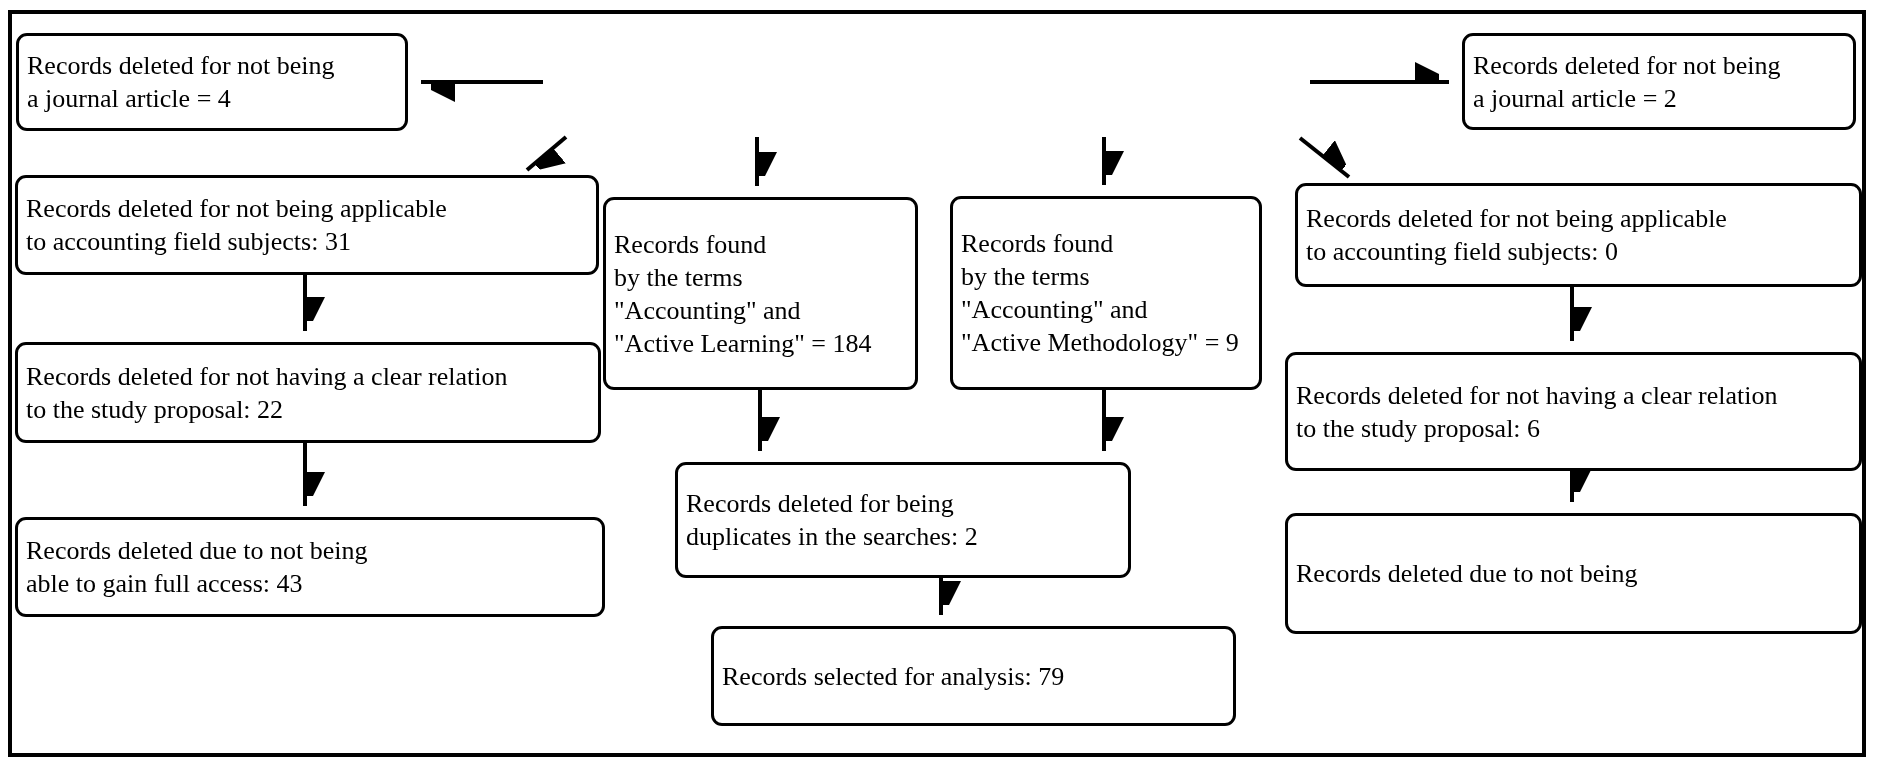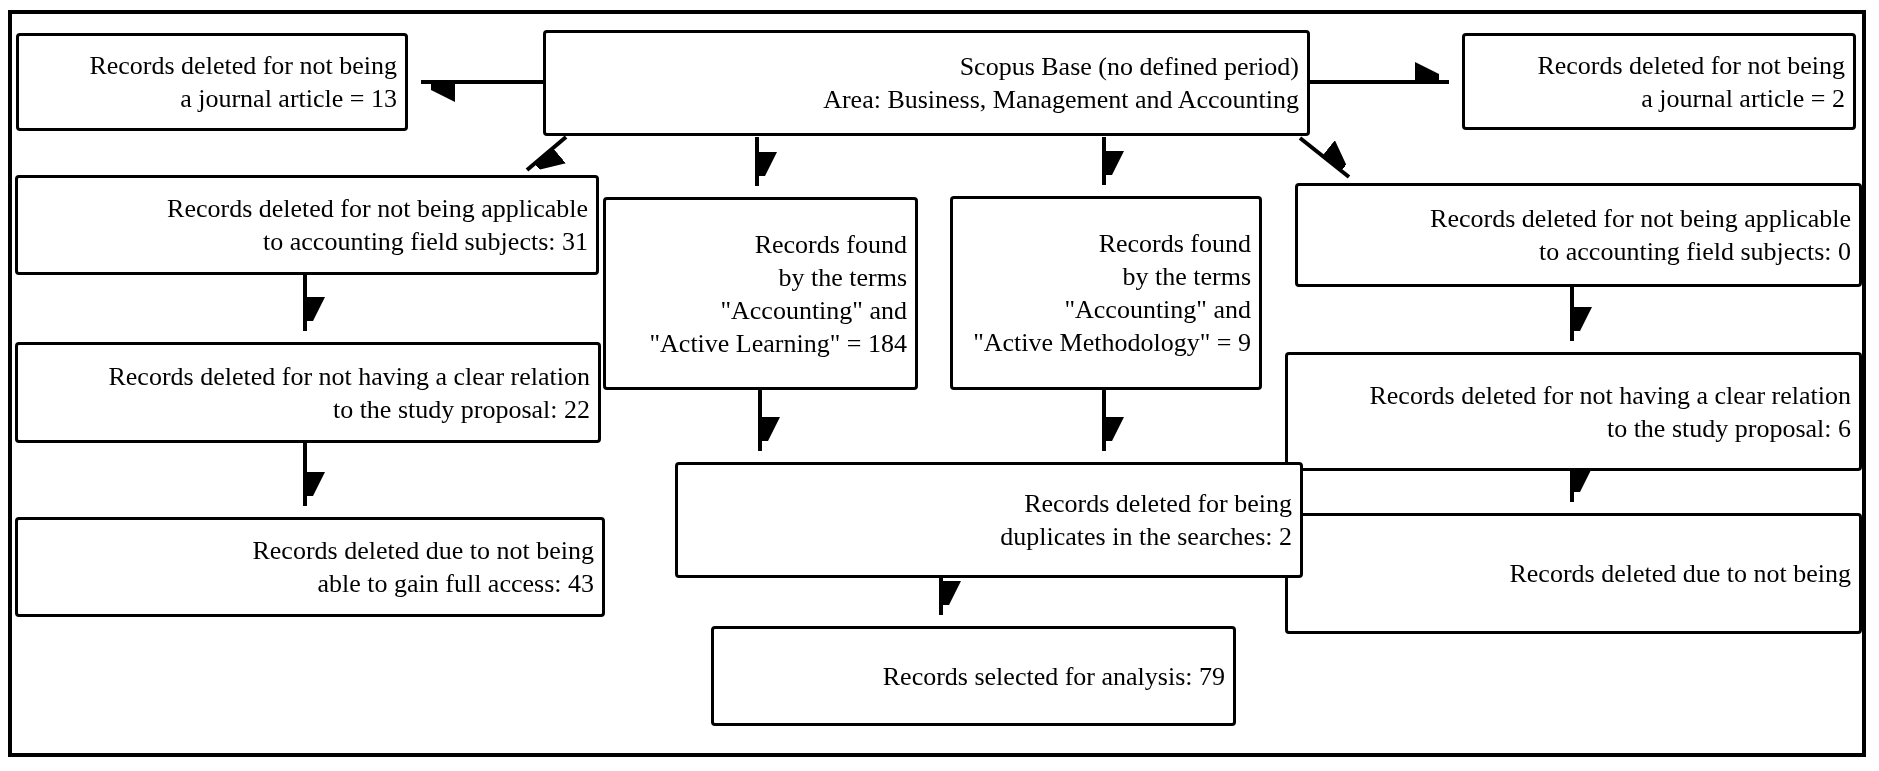--- a/index.html
+++ b/index.html
@@ -22,26 +22,26 @@
     top: 10px;
     width: 1858px;
     height: 747px;
     border: 4px solid #000000;
     box-sizing: border-box;
   }
   .node {
     position: absolute;
     box-sizing: border-box;
     border: 3.5px solid #000000;
-    border-radius: 4px;
+    border-radius: 11px;
     background: #ffffff;
     display: flex;
     flex-direction: column;
     justify-content: center;
-    align-items: flex-end;
+    align-items: flex-start;
     text-align: center;
     font-size: 26px;
     line-height: 33px;
     padding: 2px 8px;
     z-index: 2;
   }
   .node .line { display: block; white-space: nowrap; }
   svg.arrows {
     position: absolute;
     left: 0; top: 0;
@@ -71,28 +71,24 @@
     <line x1="1300" y1="138" x2="1349" y2="177" marker-end="url(#ah)"></line>
     <line x1="305" y1="275" x2="305" y2="331" marker-end="url(#ah)"></line>
     <line x1="305" y1="443" x2="305" y2="506" marker-end="url(#ah)"></line>
     <line x1="1572" y1="287" x2="1572" y2="341" marker-end="url(#ah)"></line>
     <line x1="1572" y1="471" x2="1572" y2="502" marker-end="url(#ah)"></line>
     <line x1="760" y1="390" x2="760" y2="451" marker-end="url(#ah)"></line>
     <line x1="1104" y1="390" x2="1104" y2="451" marker-end="url(#ah)"></line>
     <line x1="941" y1="578" x2="941" y2="615" marker-end="url(#ah)"></line>
   </svg>
 
-  <div class="node" style="left:543px; top:30px; width:767px; height:106px;">
-    <span class="line">Scopus Base (no defined period)</span>
-    <span class="line">Area: Business, Management and Accounting</span>
-  </div>
 
   <div class="node" style="left:16px; top:33px; width:392px; height:98px;">
     <span class="line">Records deleted for not being</span>
-    <span class="line">a journal article = 13</span>
+    <span class="line">a journal article = 4</span>
   </div>
 
   <div class="node" style="left:1462px; top:33px; width:394px; height:97px;">
     <span class="line">Records deleted for not being</span>
     <span class="line">a journal article = 2</span>
   </div>
 
   <div class="node" style="left:15px; top:175px; width:584px; height:100px;">
     <span class="line">Records deleted for not being applicable</span>
     <span class="line">to accounting field subjects: 31</span>
@@ -129,21 +125,21 @@
 
   <div class="node" style="left:1285px; top:352px; width:577px; height:119px;">
     <span class="line">Records deleted for not having a clear relation</span>
     <span class="line">to the study proposal: 6</span>
   </div>
 
   <div class="node" style="left:1285px; top:513px; width:577px; height:121px;">
     <span class="line">Records deleted due to not being</span>
   </div>
 
-  <div class="node" style="left:675px; top:462px; width:628px; height:116px;">
+  <div class="node" style="left:675px; top:462px; width:456px; height:116px;">
     <span class="line">Records deleted for being</span>
     <span class="line">duplicates in the searches: 2</span>
   </div>
 
   <div class="node" style="left:711px; top:626px; width:525px; height:100px;">
     <span class="line">Records selected for analysis: 79</span>
   </div>
 
 </div>
 

